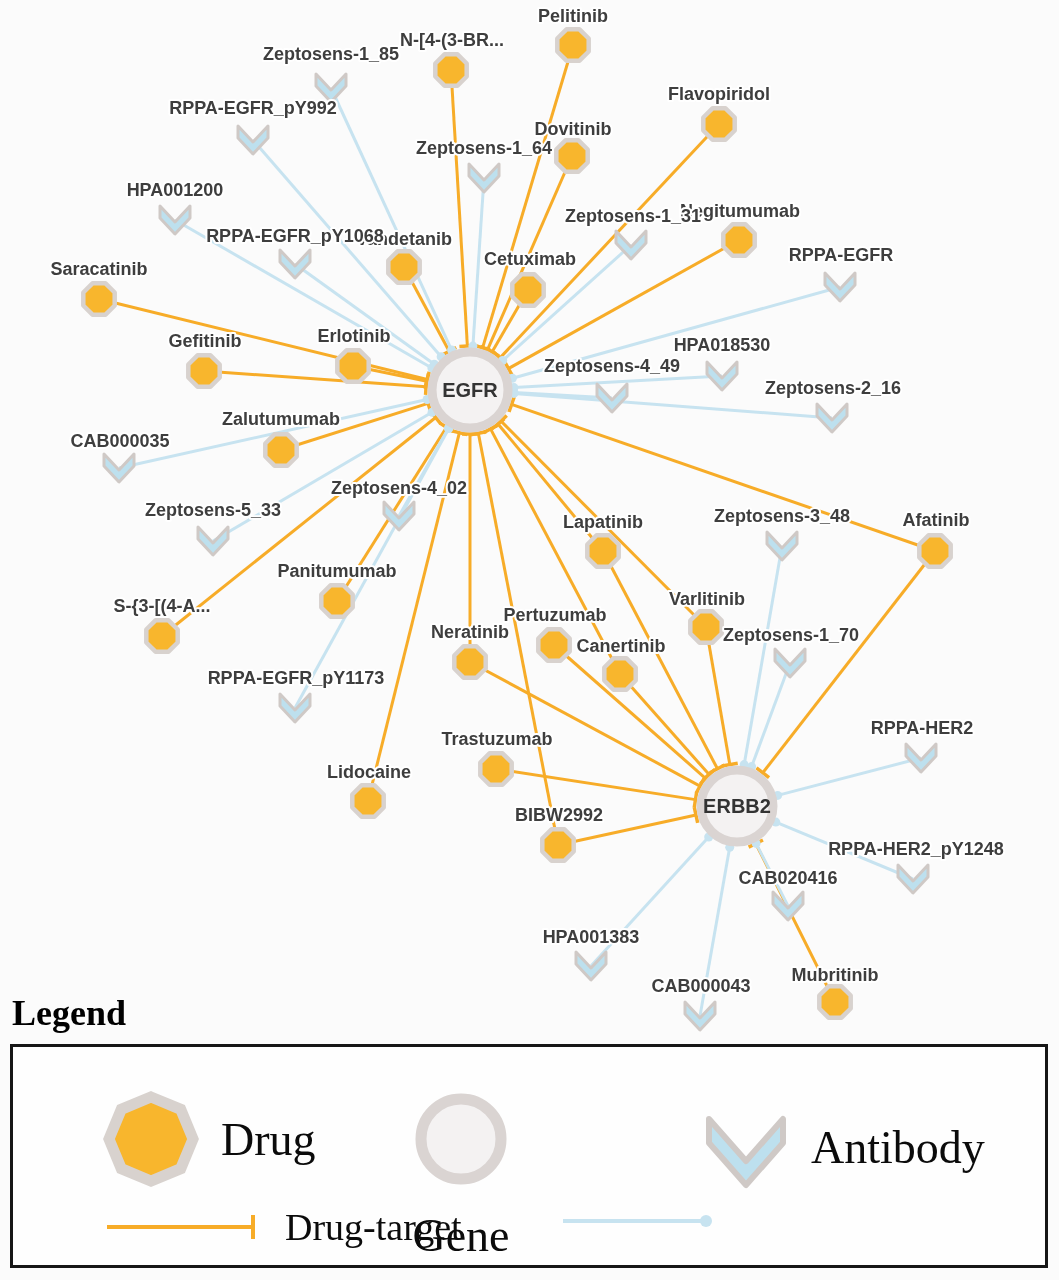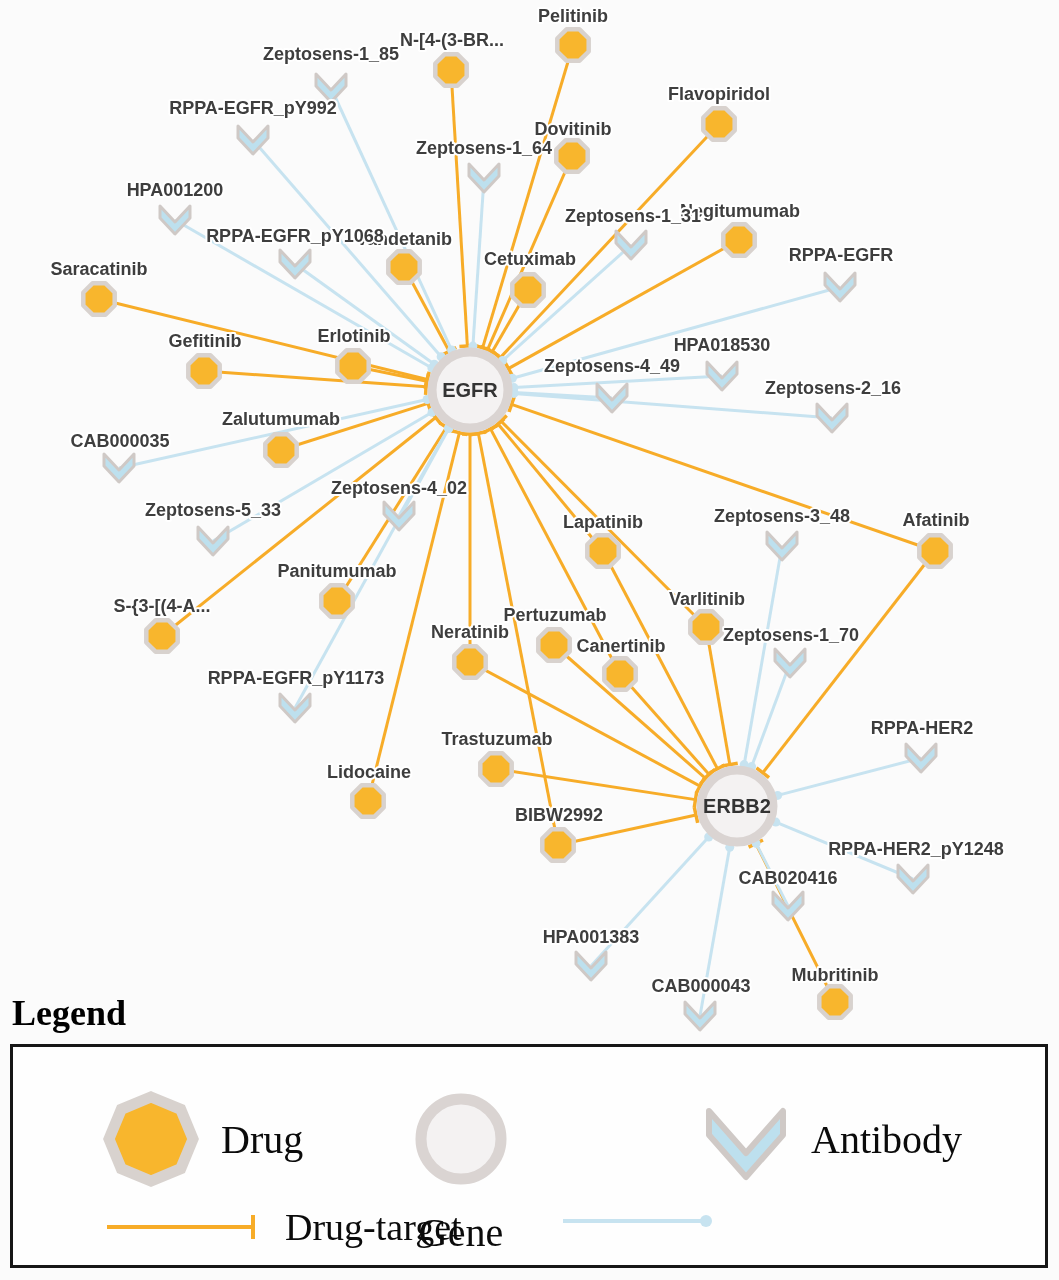--- a/index.html
+++ b/index.html
@@ -29,21 +29,21 @@
   }
   .legend-box{
     position:absolute;left:10px;top:1044px;
     width:1032px;height:218px;
     border:3px solid #161616;background:#FEFEFE;
   }
   .legend-item{
     position:absolute;display:flex;align-items:center;gap:20px;
     font-family:"Liberation Serif",serif;color:#0b0b0b;
   }
-  .legend-item .big{font-size:40px;}
+  .legend-item .big{font-size:46px;}
   .legend-item .mid{font-size:38px;}
 </style>
 </head>
 <body>
 
 <div class="canvas">
 
   <svg class="graph" id="graph" width="1059" height="1280" viewBox="0 0 1059 1280">
       <line x1="573" y1="45" x2="482.58723789342866" y2="347.83886336667103" stroke="#F7AC28" stroke-width="3"></line>
       <line x1="490.2528990994885" y1="350.12745207456715" x2="474.9215766873688" y2="345.5502746587749" stroke="#F7AC28" stroke-width="3.5"></line>
@@ -250,21 +250,21 @@
       <span class="big">Drug</span>
     </div>
 
     <div class="legend-item" style="left:398px;top:42px;flex-direction:column;">
       <svg width="100" height="100" viewBox="0 0 100 100">
         <circle cx="50" cy="50" r="40" fill="#F4F2F2" stroke="#DAD4D2" stroke-width="11"></circle>
       </svg>
       <span class="big">Gene</span>
     </div>
 
-    <div class="legend-item" style="left:688px;top:46px;">
+    <div class="legend-item" style="left:688px;top:54px;">
       <svg width="90" height="92" viewBox="0 0 90 92">
         <path d="M 8,18 L 45,60 L 82,18 L 82,42 L 45,84 L 8,42 Z" fill="#BDE0EE" stroke="#CFC9C6" stroke-width="6" stroke-linejoin="round"></path>
       </svg>
       <span class="big">Antibody</span>
     </div>
 
     <div class="legend-item" style="left:92px;top:158px;">
       <svg width="160" height="32" viewBox="0 0 160 32">
         <line x1="2" y1="16" x2="148" y2="16" stroke="#F7AC28" stroke-width="4"></line>
         <line x1="148" y1="4" x2="148" y2="28" stroke="#F7AC28" stroke-width="4"></line>

